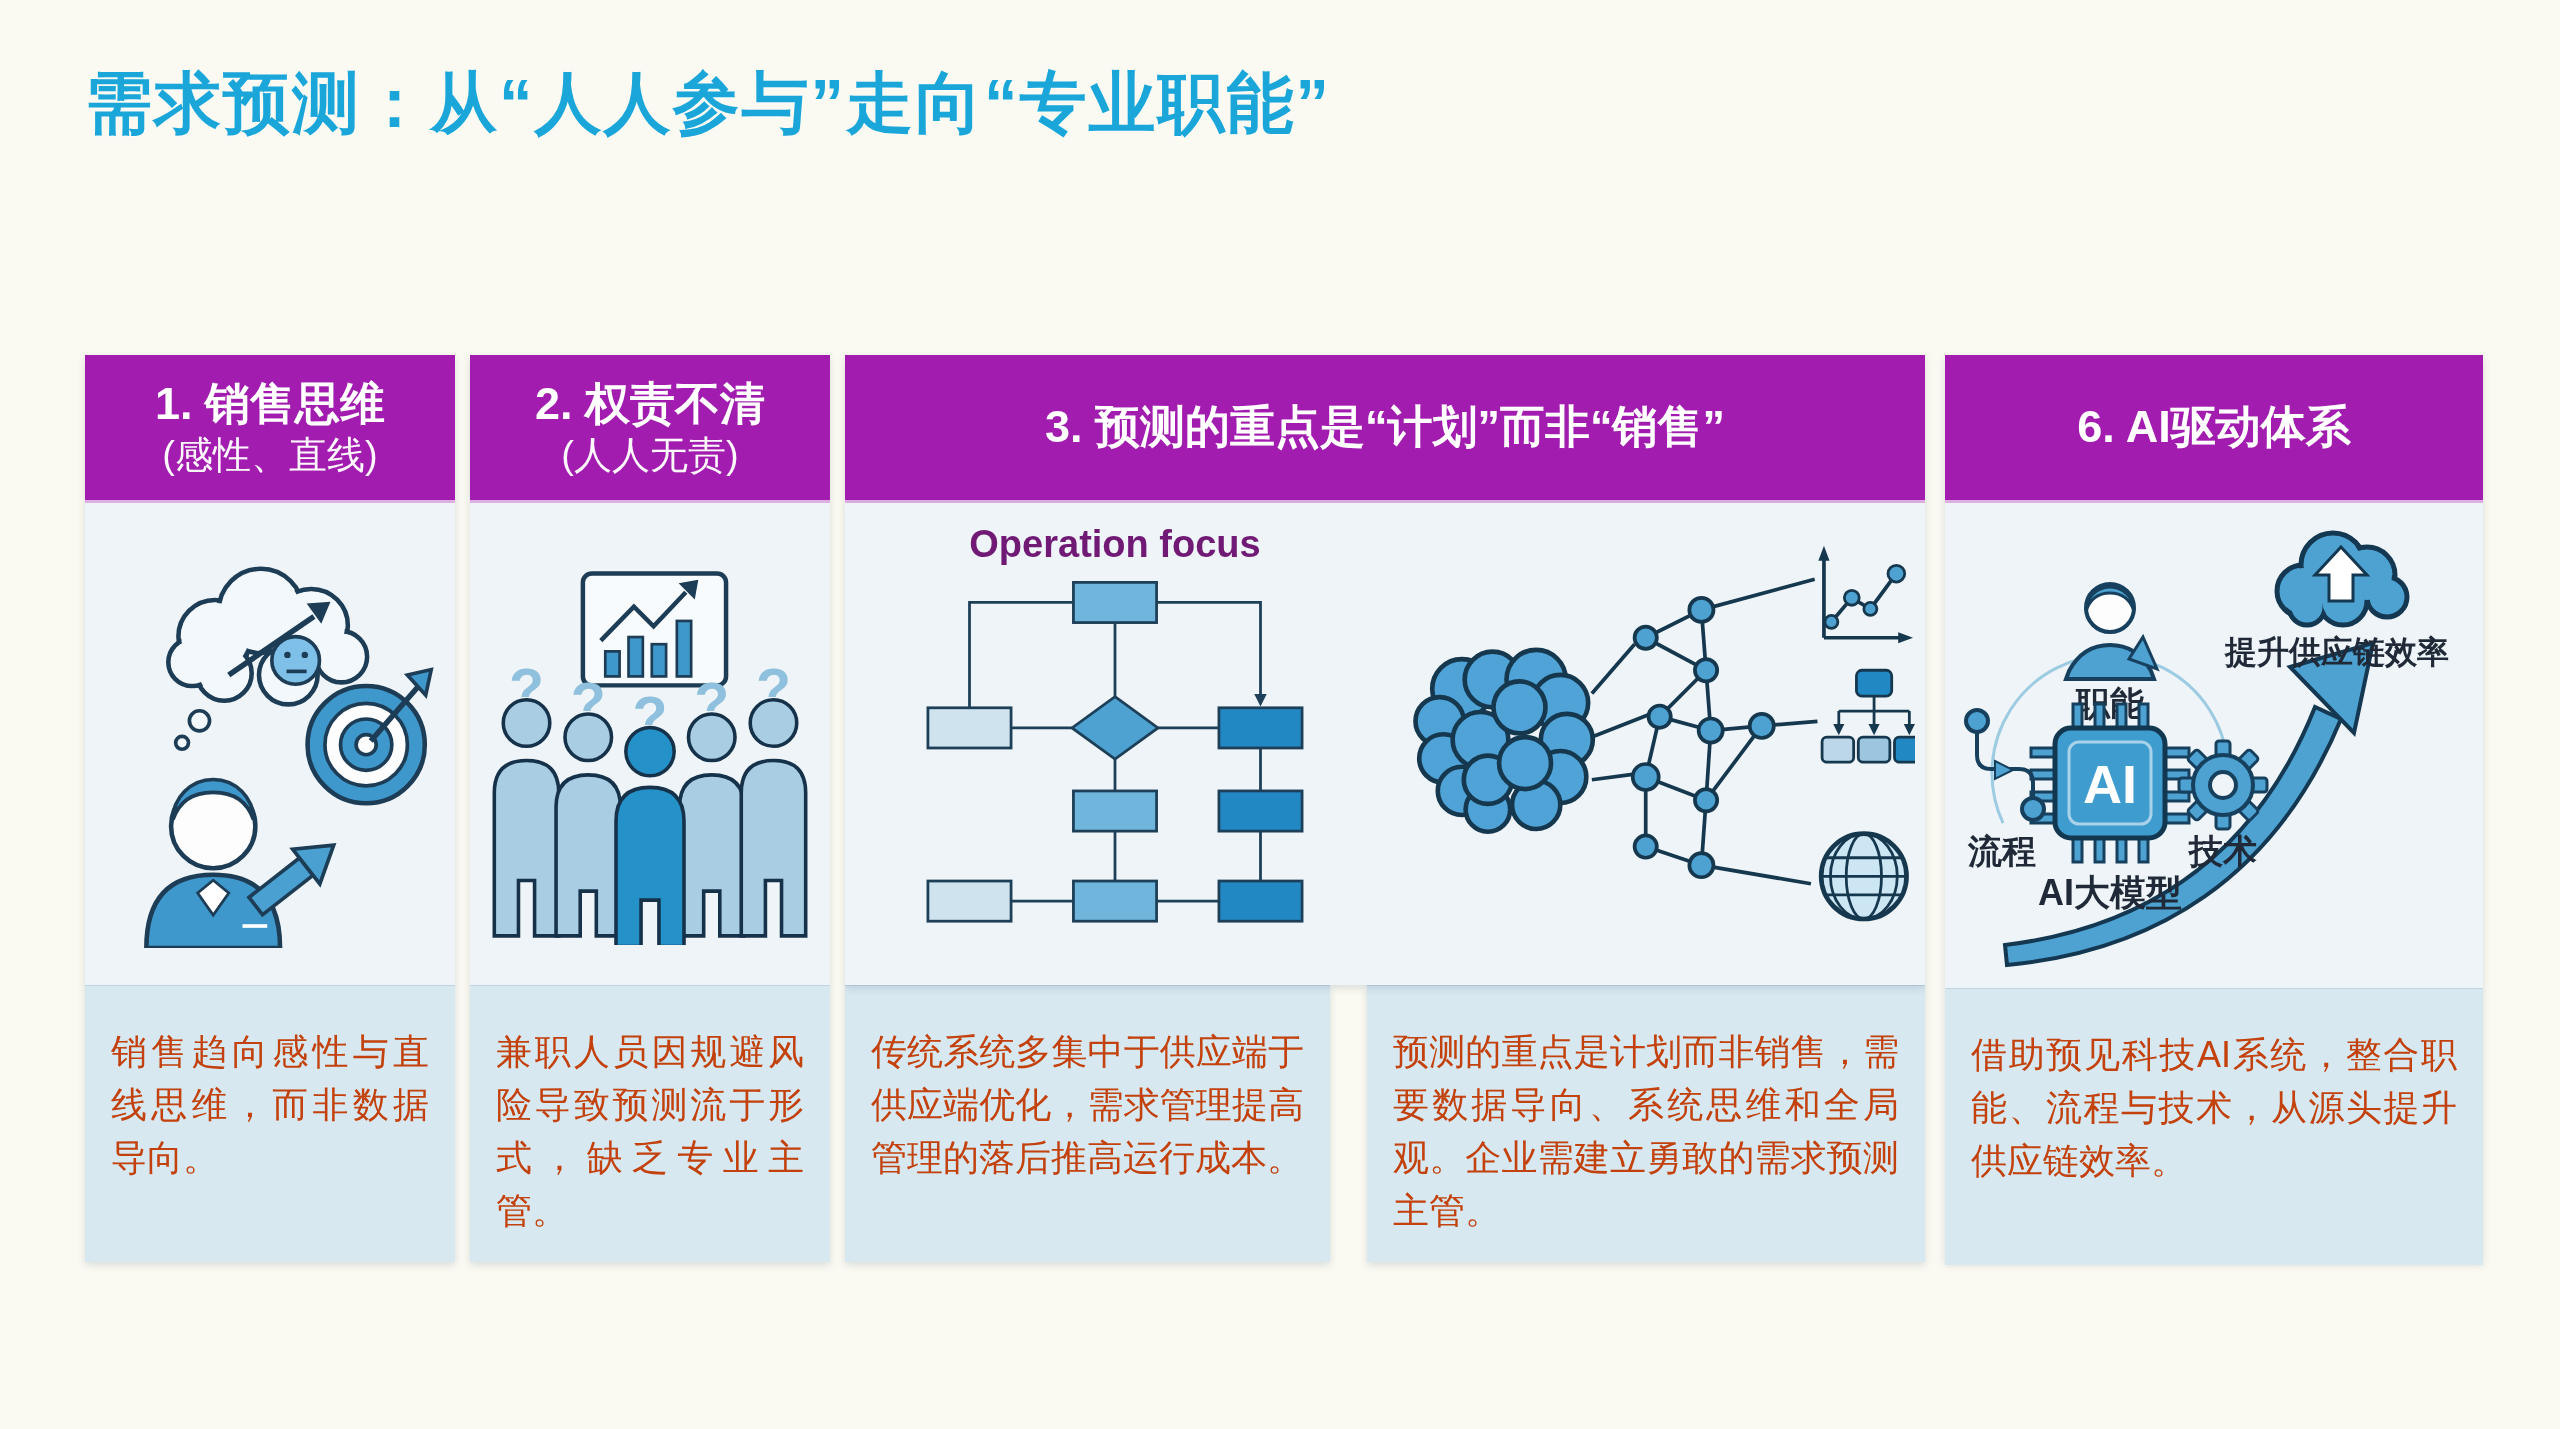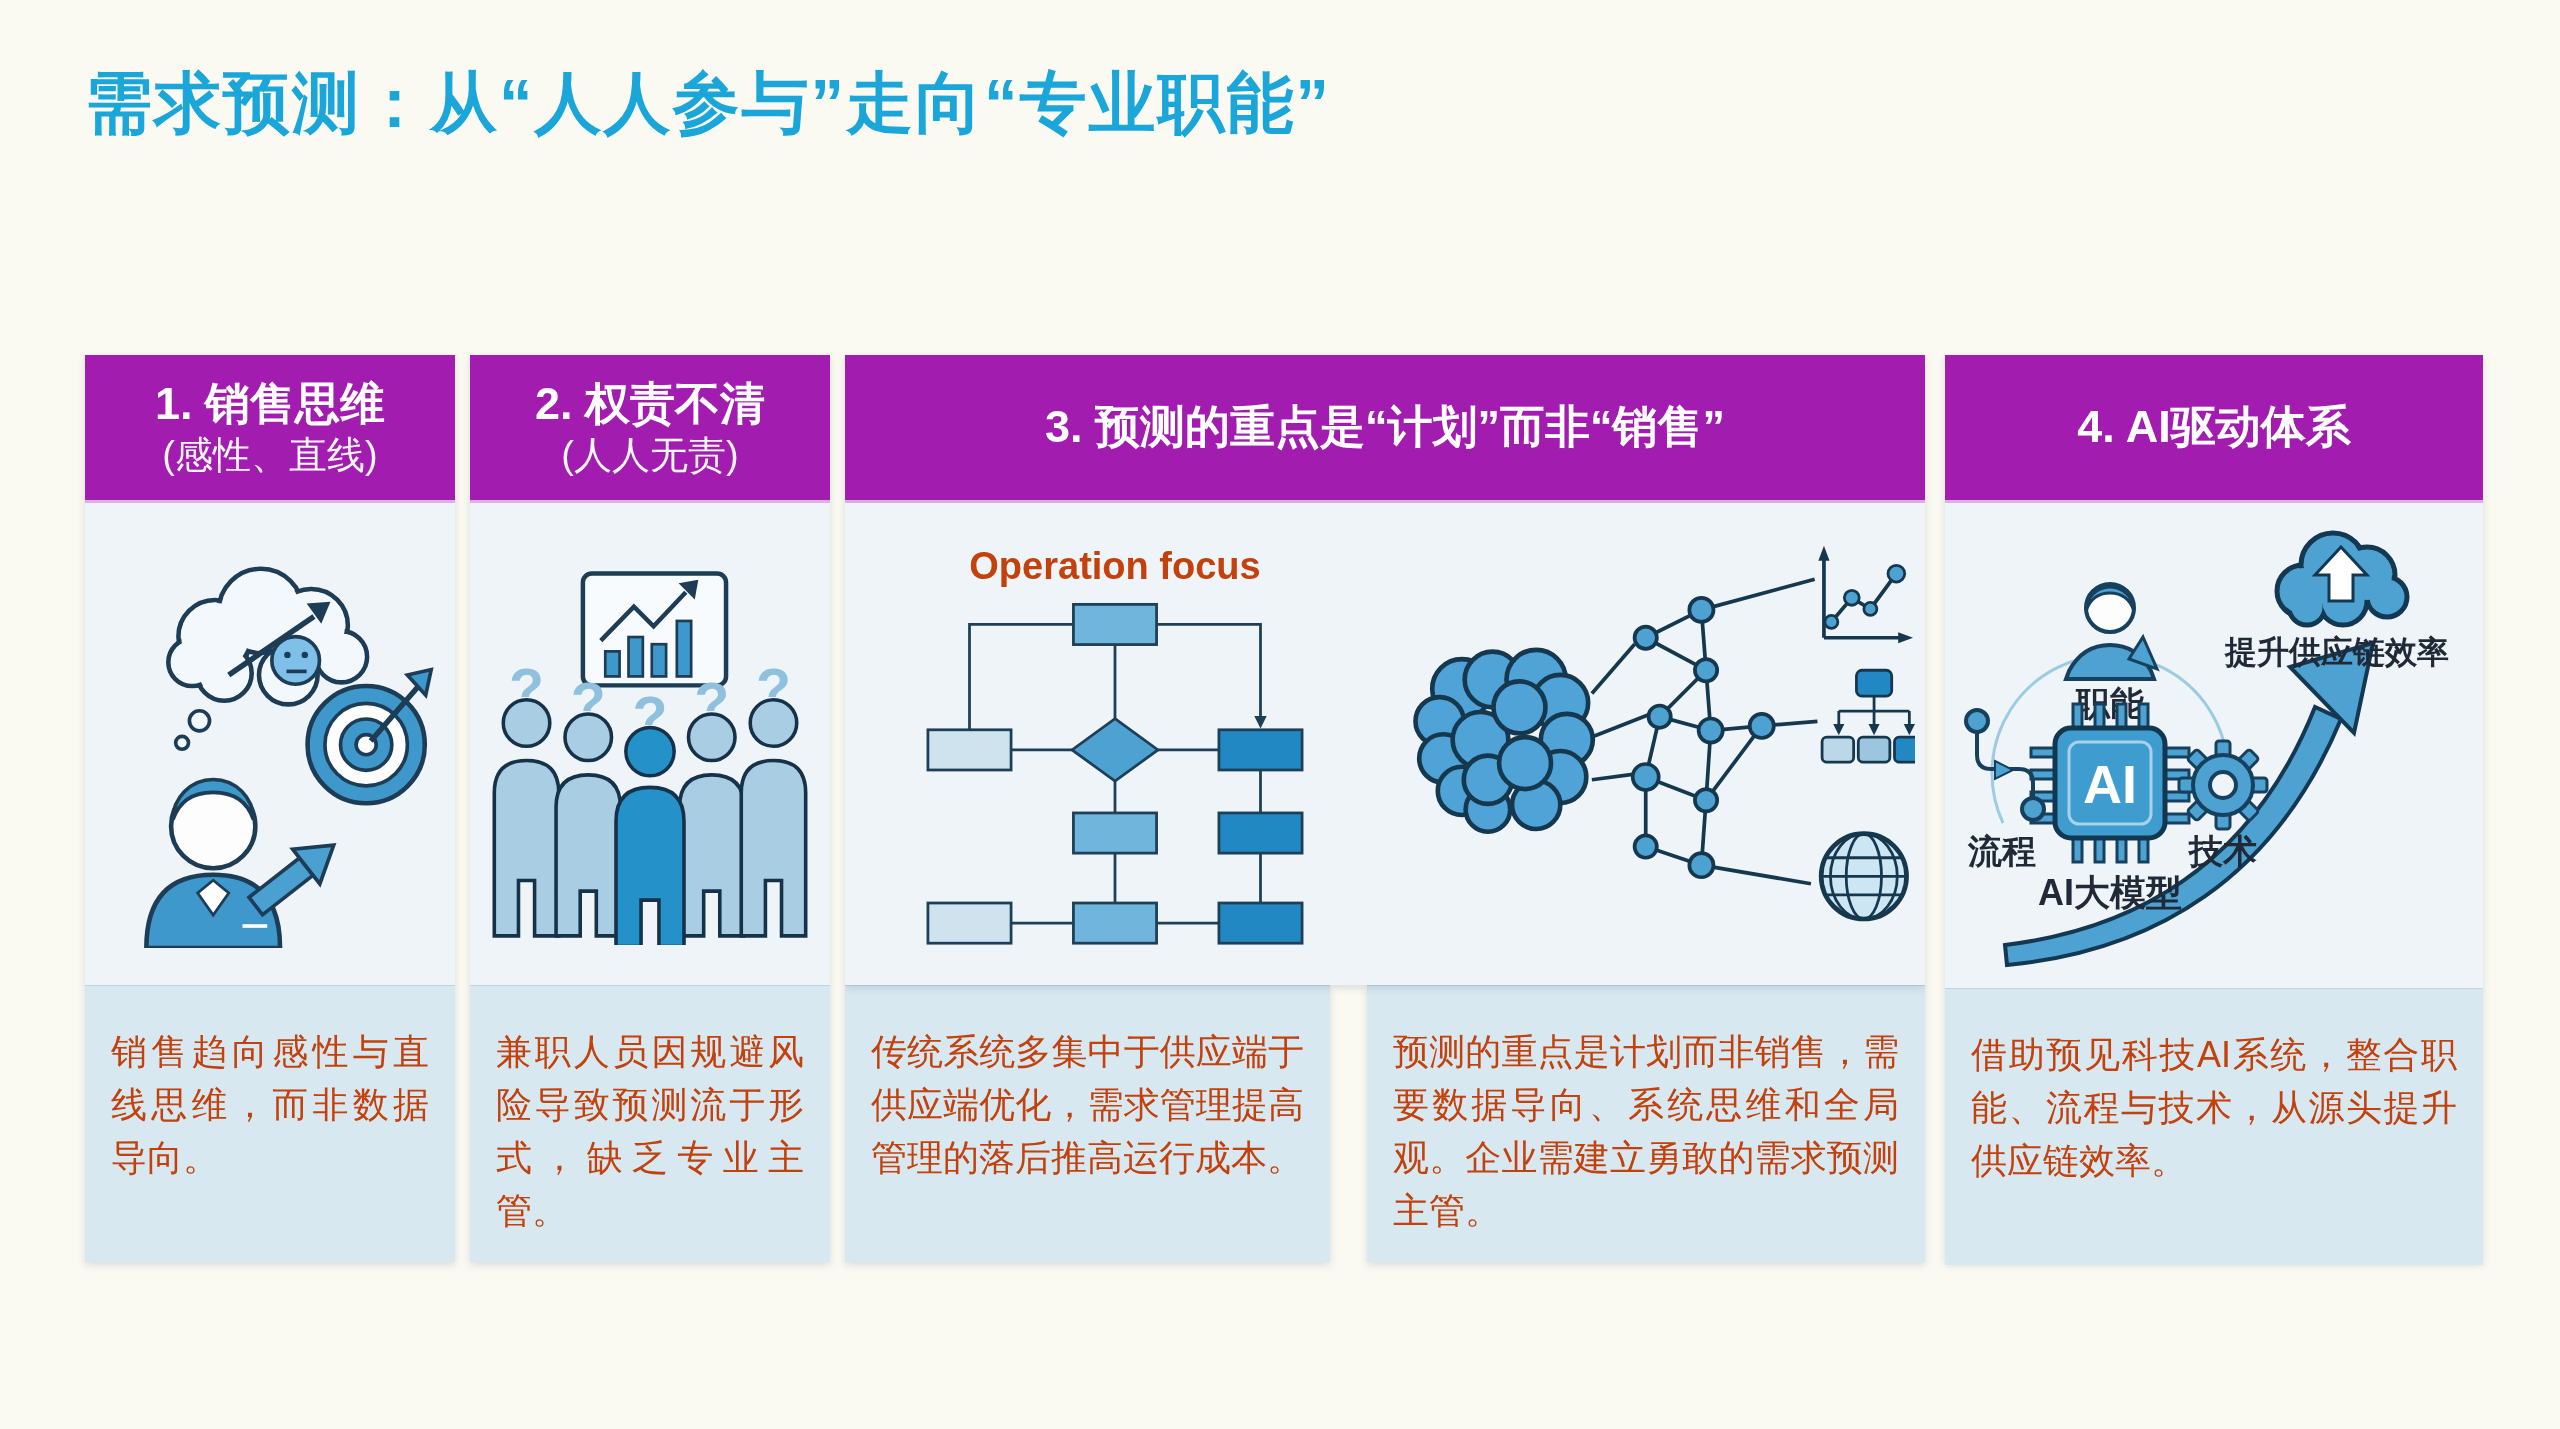--- a/index.html
+++ b/index.html
@@ -42,21 +42,21 @@
     background:#d8e8f1;
     padding:40px 26px 0 26px;
     font-size:36px;line-height:1.47;color:#c2410c;
     text-align:justify;font-weight:500;
     border-top:1px solid rgba(120,150,170,.25);
   }
   
   .c3-icons{display:flex;width:100%;}
   .c3-half{width:50%;display:flex;flex-direction:column;align-items:center;}
   .c3-label{
-    margin-top:42px;font-size:38px;font-weight:700;color:#c2410c;
+    margin-top:20px;font-size:38px;font-weight:700;color:#701a75;
   }
   .c3-body-row{
     flex:0 0 277px;display:flex;gap:37px;background:transparent;
   }
   .c3-body-row .card-body{width:485px;flex:0 0 auto;box-shadow:0 3px 8px rgba(60,90,110,.18);}
   .c3-body-row .card-body.right{width:558px;}
   svg{display:block;}
   svg text{font-family:"Liberation Sans","DejaVu Sans",sans-serif;}
 </style>
 </head>
@@ -314,21 +314,21 @@
       </div>
     </div>
     <div class="c3-body-row">
       <div class="card-body">传统系统多集中于供应端于供应端优化，需求管理提高管理的落后推高运行成本。</div>
       <div class="card-body right">预测的重点是计划而非销售，需要数据导向、系统思维和全局观。企业需建立勇敢的需求预测主管。</div>
     </div>
   </div>
 
   <div class="card" style="left:1945px;width:538px;">
     <div class="card-header hdr-dark">
-      <div class="hdr-line1">4. AI驱动体系</div>
+      <div class="hdr-line1">6. AI驱动体系</div>
     </div>
     <div class="card-icons">
       <svg width="538" height="485" viewBox="0 0 538 485">
 
         <path d="M58,320 A118,118 0 1 1 272,320" stroke="#9ccbe2" stroke-width="3" fill="none"></path>
 
         <g>
           <path d="M62,462 C210,448 330,375 396,216 L370,204 C310,355 200,425 60,442 Z" fill="#4da2d1" stroke="#143852" stroke-width="4"></path>
           <polygon points="345,164 428,140 409,230" fill="#4da2d1" stroke="#143852" stroke-width="4"></polygon>
         </g>

